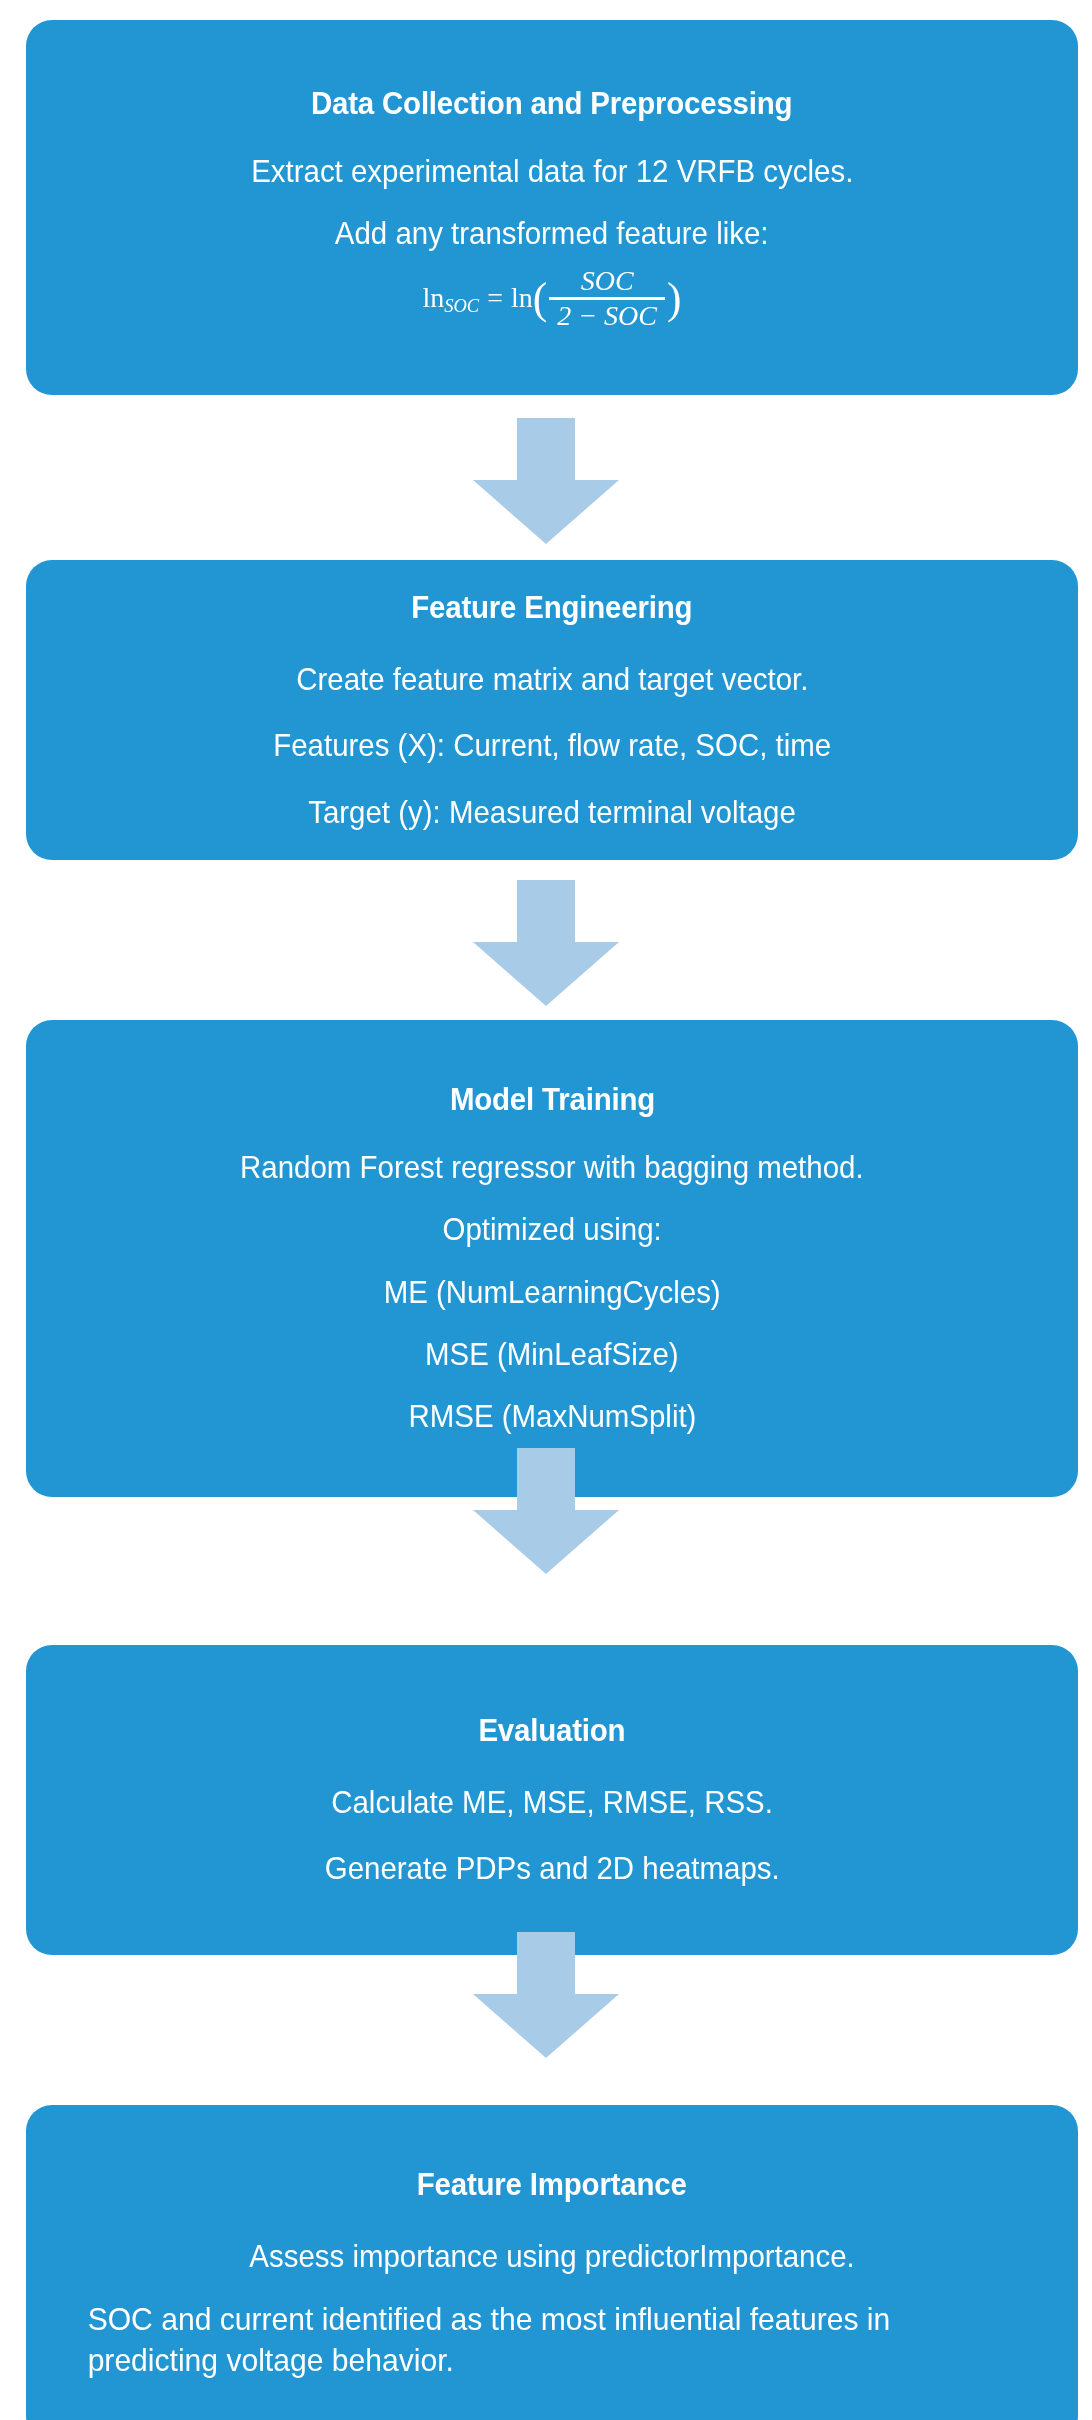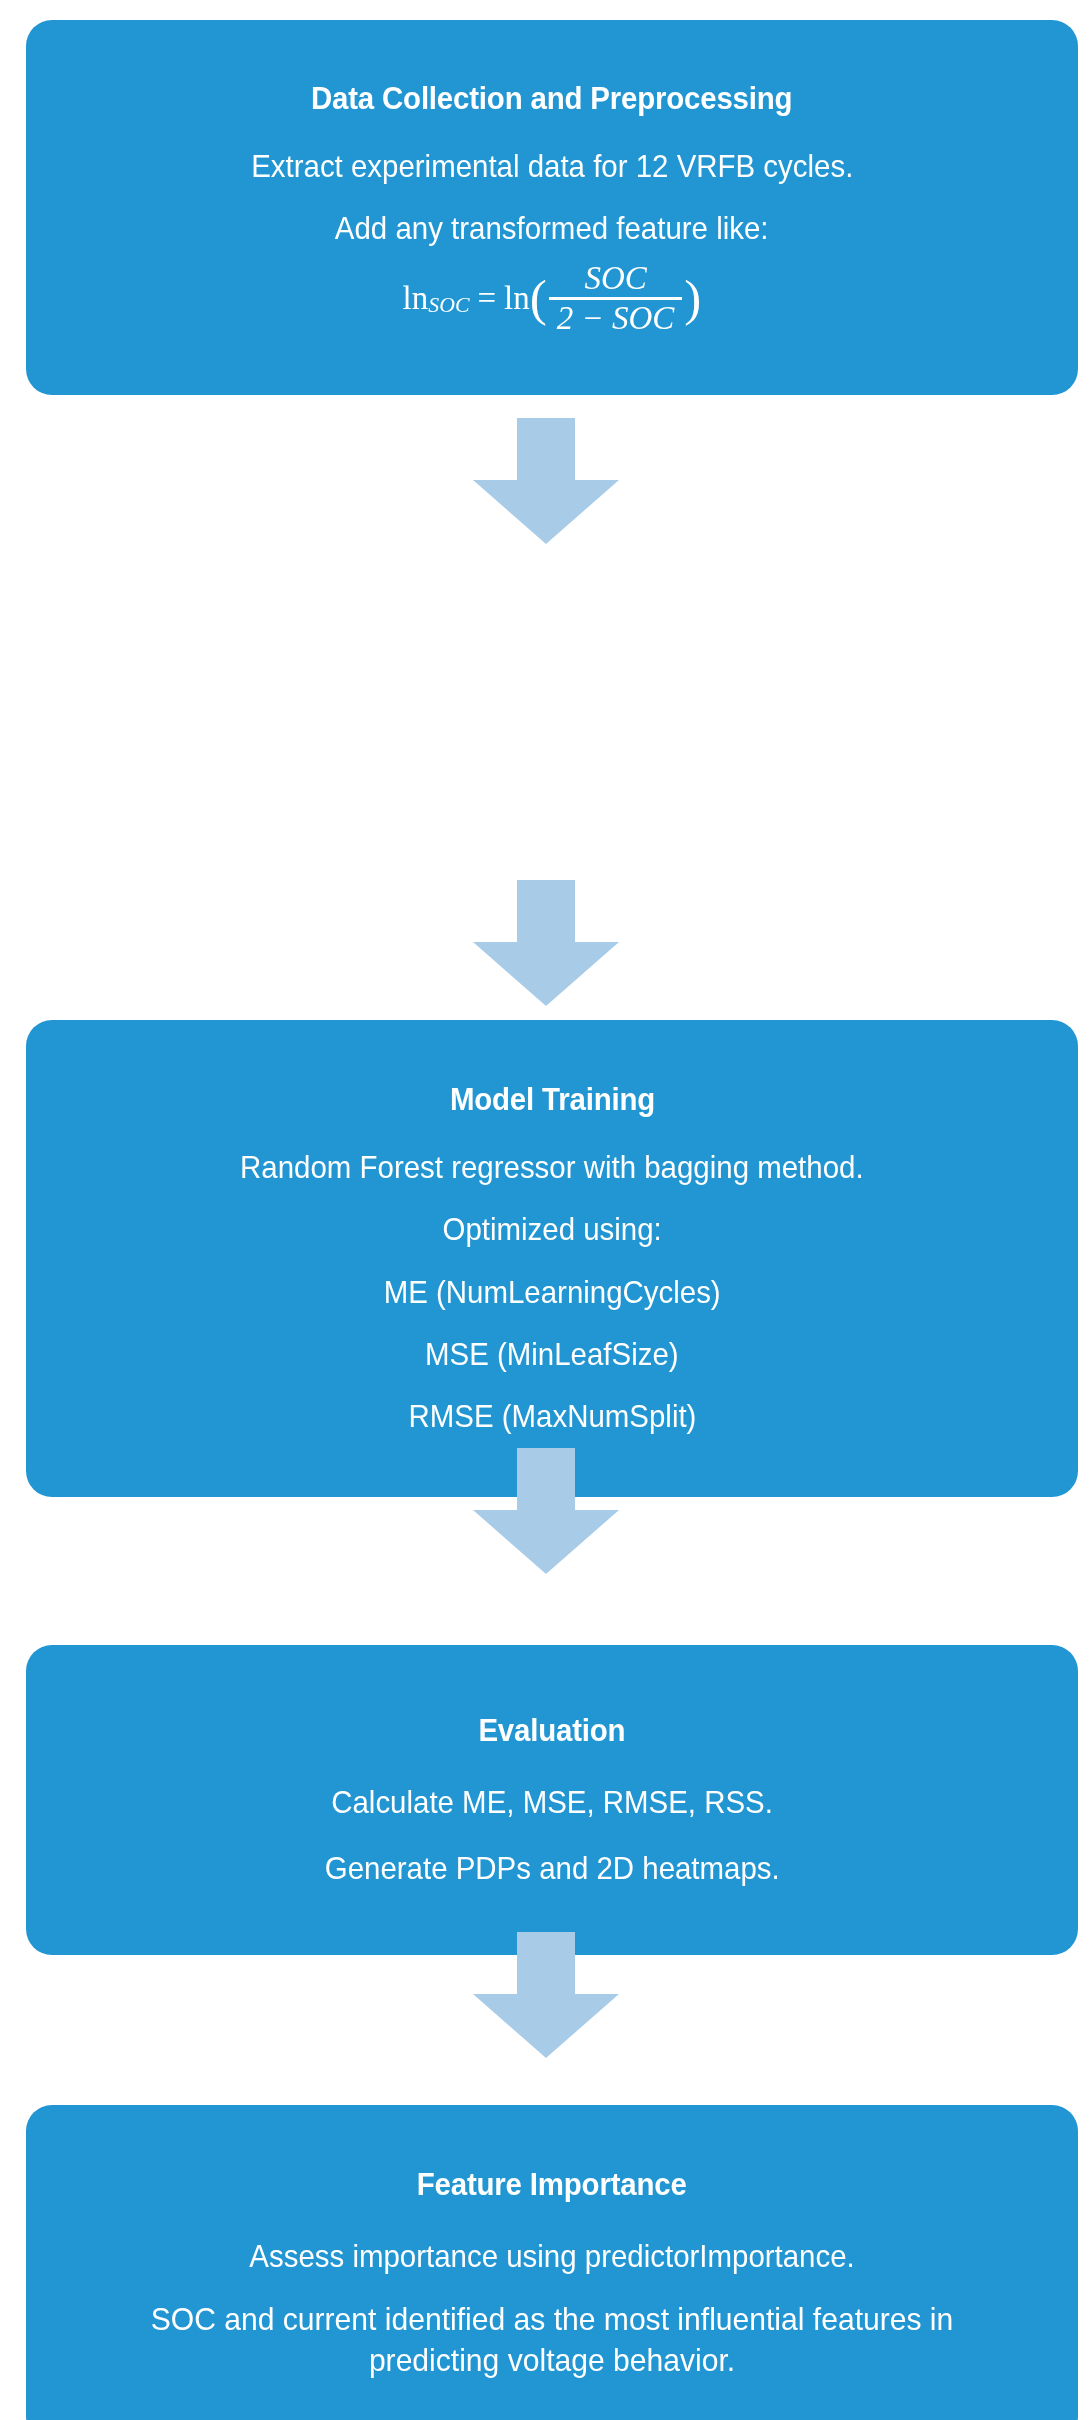--- a/index.html
+++ b/index.html
@@ -22,21 +22,21 @@
   }
 
   .node {
     position: absolute;
     left: 26px;
     width: 1052px;
     box-sizing: border-box;
     background: #2196d3;
     border-radius: 26px;
     color: #ffffff;
-    text-align: center;
+    text-align: left;
     display: flex;
     flex-direction: column;
     align-items: center;
     justify-content: center;
     padding: 10px 32px;
   }
 
   .node-title {
     font-weight: bold;
     font-size: 32px;
@@ -71,21 +71,21 @@
   
   #node-1 { top: 20px;   height: 375px; }
   #node-2 { top: 560px;  height: 300px; }
   #node-3 { top: 1020px; height: 477px; }
   #node-4 { top: 1645px; height: 310px; }
   #node-5 { top: 2105px; height: 337px; }
 
   
   .formula {
     font-family: "Liberation Serif", serif;
-    font-size: 33px;
+    font-size: 28px;
     display: inline-flex;
     align-items: center;
     justify-content: center;
     color: #ffffff;
     margin-top: 14px;
     line-height: 1;
   }
   .formula .op { margin: 0 8px; }
   .fn { font-style: normal; }
   .sub {
@@ -162,20 +162,29 @@
       <span class="paren">)</span>
     </div>
   </div>
 
   <div class="arrow" id="arrow-1">
     <svg viewBox="0 0 146 126" xmlns="http://www.w3.org/2000/svg" aria-hidden="true">
       <polygon points="44,0 102,0 102,62 146,62 73,126 0,62 44,62" fill="#a8cbe8"></polygon>
     </svg>
   </div>
 
+  <div class="node" id="node-2">
+    <div class="node-title">Feature Engineering</div>
+    <div class="gap-lg"></div>
+    <div class="node-line">Create feature matrix and target vector.</div>
+    <div class="gap-lg"></div>
+    <div class="node-line">Features (X): Current, flow rate, SOC, time</div>
+    <div class="gap-lg"></div>
+    <div class="node-line">Target (y): Measured terminal voltage</div>
+  </div>
 
   <div class="arrow" id="arrow-2">
     <svg viewBox="0 0 146 126" xmlns="http://www.w3.org/2000/svg" aria-hidden="true">
       <polygon points="44,0 102,0 102,62 146,62 73,126 0,62 44,62" fill="#a8cbe8"></polygon>
     </svg>
   </div>
 
   <div class="node" id="node-3">
     <div class="node-title">Model Training</div>
     <div class="gap-md"></div>

